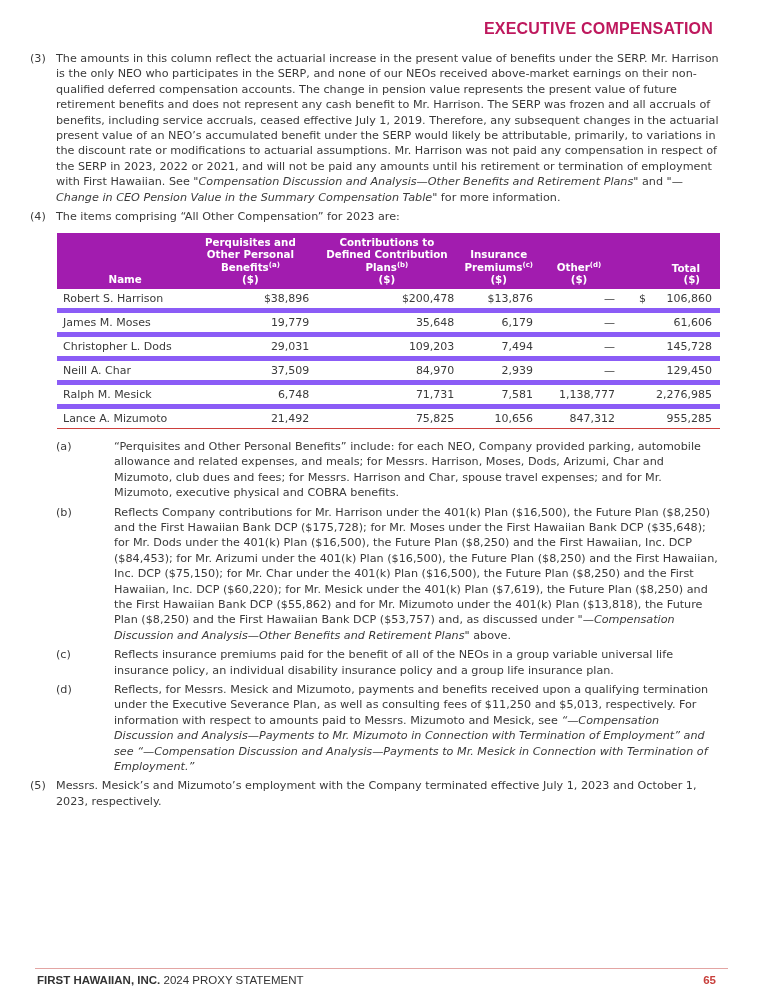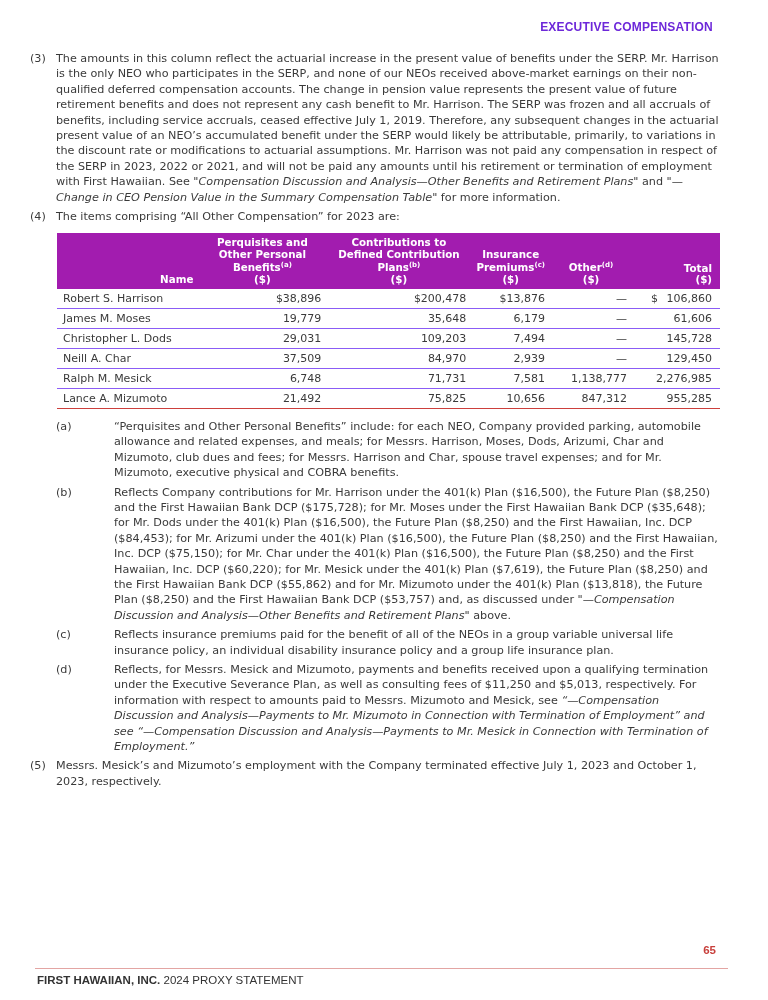--- a/index.html
+++ b/index.html
@@ -4,22 +4,22 @@
 <style>
   html, body { margin: 0; padding: 0; background: #ffffff; }
   body {
     width: 768px; height: 1000px; position: relative; overflow: hidden;
     font-family: "DejaVu Sans", "Liberation Sans", sans-serif;
     color: #3a3a3a;
   }
   .header-title {
     position: absolute; top: 20px; right: 55px;
     font-family: "Liberation Sans", sans-serif;
-    font-weight: bold; font-size: 12px; letter-spacing: 0.2px;
-    color: #6d28d9;
+    font-weight: bold; font-size: 16px; letter-spacing: 0.2px;
+    color: #be185d;
   }
   .content {
     position: absolute; left: 30px; top: 51px; width: 690px;
     font-size: 11.2px; line-height: 15.4px;
   }
   .note { display: flex; margin-bottom: 4px; }
   .note .num { width: 26px; flex: 0 0 26px; }
   .note .body { flex: 1; }
   .sub { display: flex; margin-bottom: 4px; margin-left: 26px; }
   .sub .num { width: 22px; flex: 0 0 22px; }
@@ -28,43 +28,43 @@
 
   table.comp {
     margin: 9px 0 10px 27px; width: 663px; border-collapse: collapse;
     font-size: 11px;
   }
   table.comp thead th {
     background: #a21caf; color: #ffffff; font-weight: bold;
     font-size: 10.3px; line-height: 11.5px;
     padding: 4px 5px 3px 5px; vertical-align: bottom; text-align: center;
   }
-  table.comp thead th.name { text-align: right; padding-left: 12px; }
-  table.comp thead th.total { text-align: right; padding-right: 8px; }
+  table.comp thead th.name { text-align: center; padding-left: 12px; }
+  table.comp thead th.total { text-align: right; padding-right: 20px; }
   table.comp thead th sup { font-size: 7px; }
   table.comp tbody td {
-    padding: 2px 5px 2px 5px; border-bottom: 1px solid #8b5cf6;
+    padding: 2px 5px 2px 5px; border-bottom: 5px solid #8b5cf6;
     text-align: right; line-height: 15px;
   }
   table.comp tbody td.name { text-align: left; padding-left: 6px; }
   table.comp tbody tr:last-child td { border-bottom: 1.5px solid #cc3f3c; }
   td.total { padding-right: 8px !important; }
   .dollar { float: left; padding-left: 14px; }
 
   .footer-line {
     position: absolute; left: 35px; right: 40px; top: 968px;
     border-top: 1px solid #e3a5a3;
   }
   .footer-left {
     position: absolute; left: 37px; top: 974px;
     font-family: "Liberation Sans", sans-serif; font-size: 11.5px; color: #333;
   }
   .footer-left b { font-weight: bold; }
   .footer-page {
-    position: absolute; right: 52px; top: 944px;
+    position: absolute; right: 52px; top: 974px;
     font-family: "Liberation Sans", sans-serif; font-size: 11.5px; font-weight: bold;
     color: #c8403c;
   }
 </style>
 </head>
 <body>
 
 <div class="header-title">EXECUTIVE COMPENSATION</div>
 
 <div class="content">

